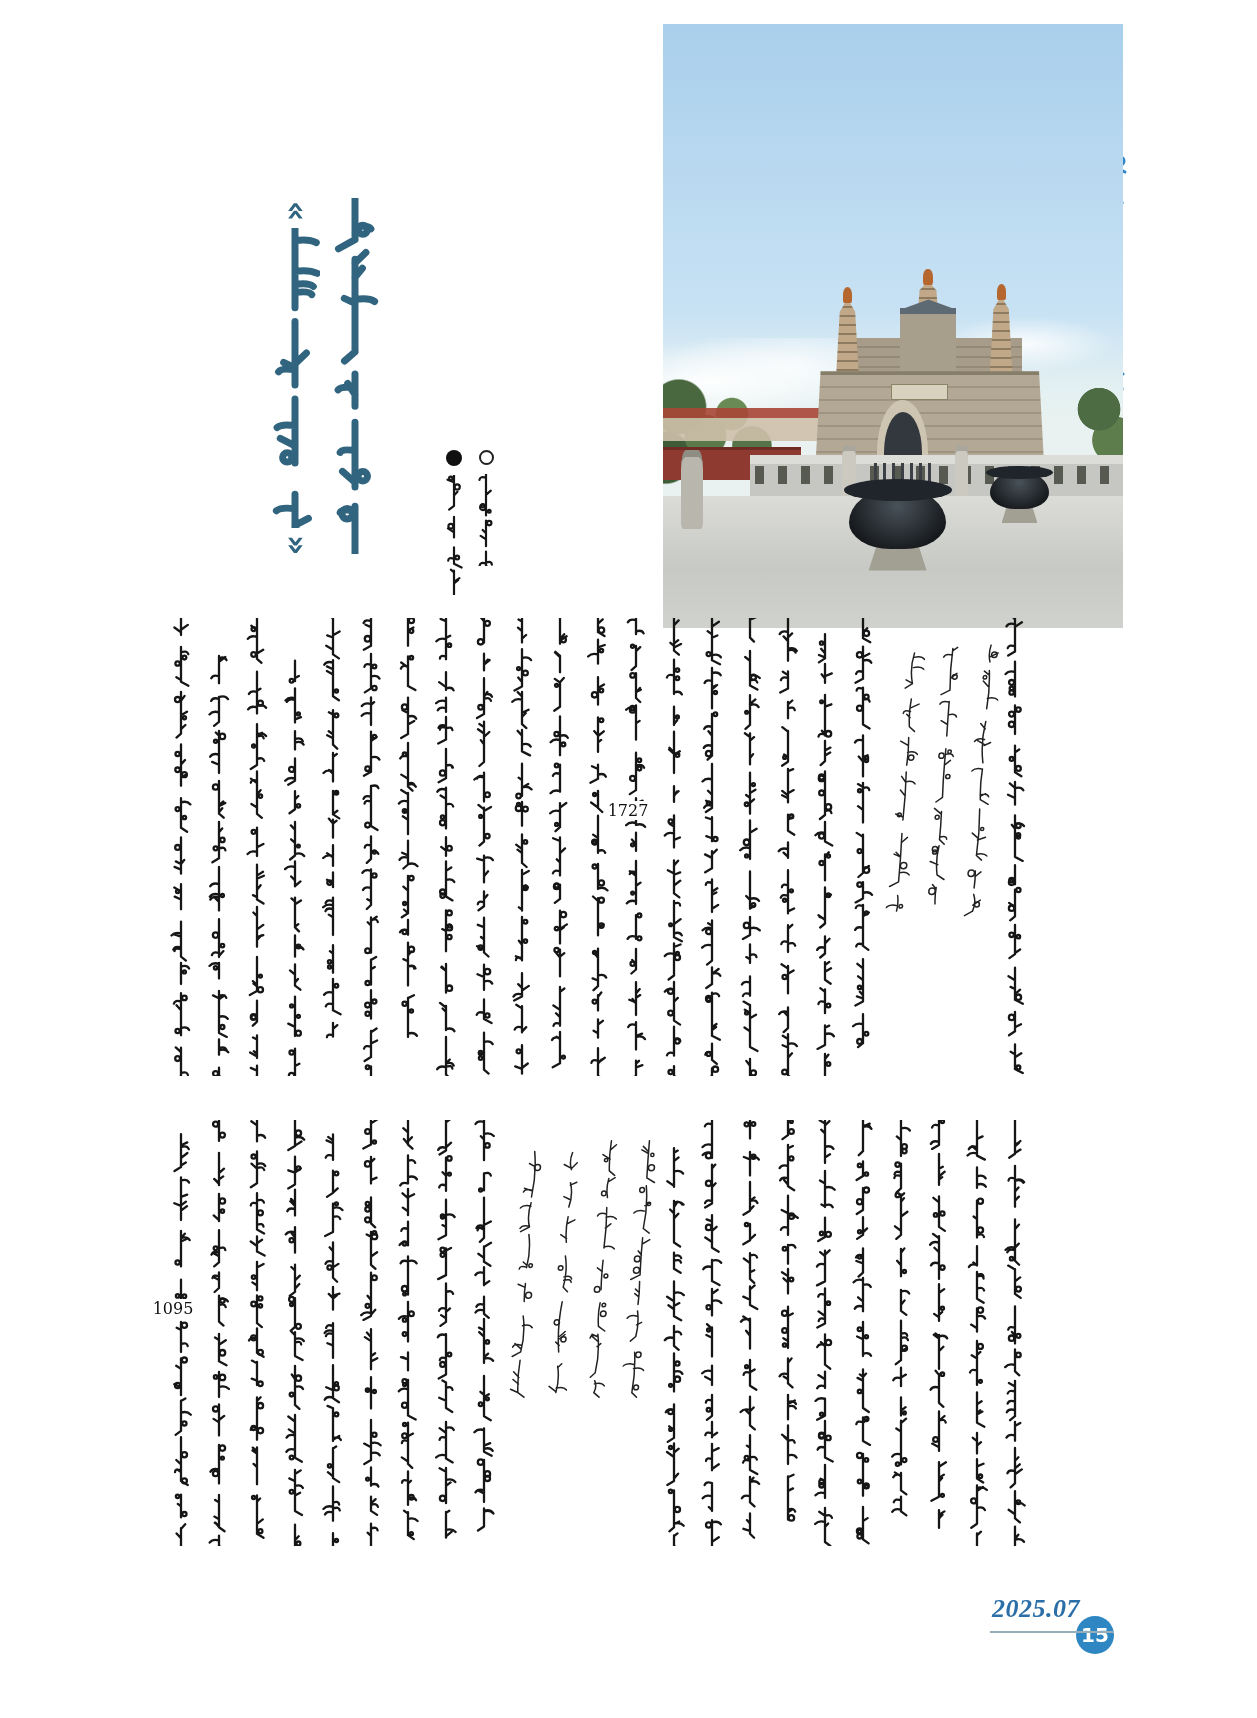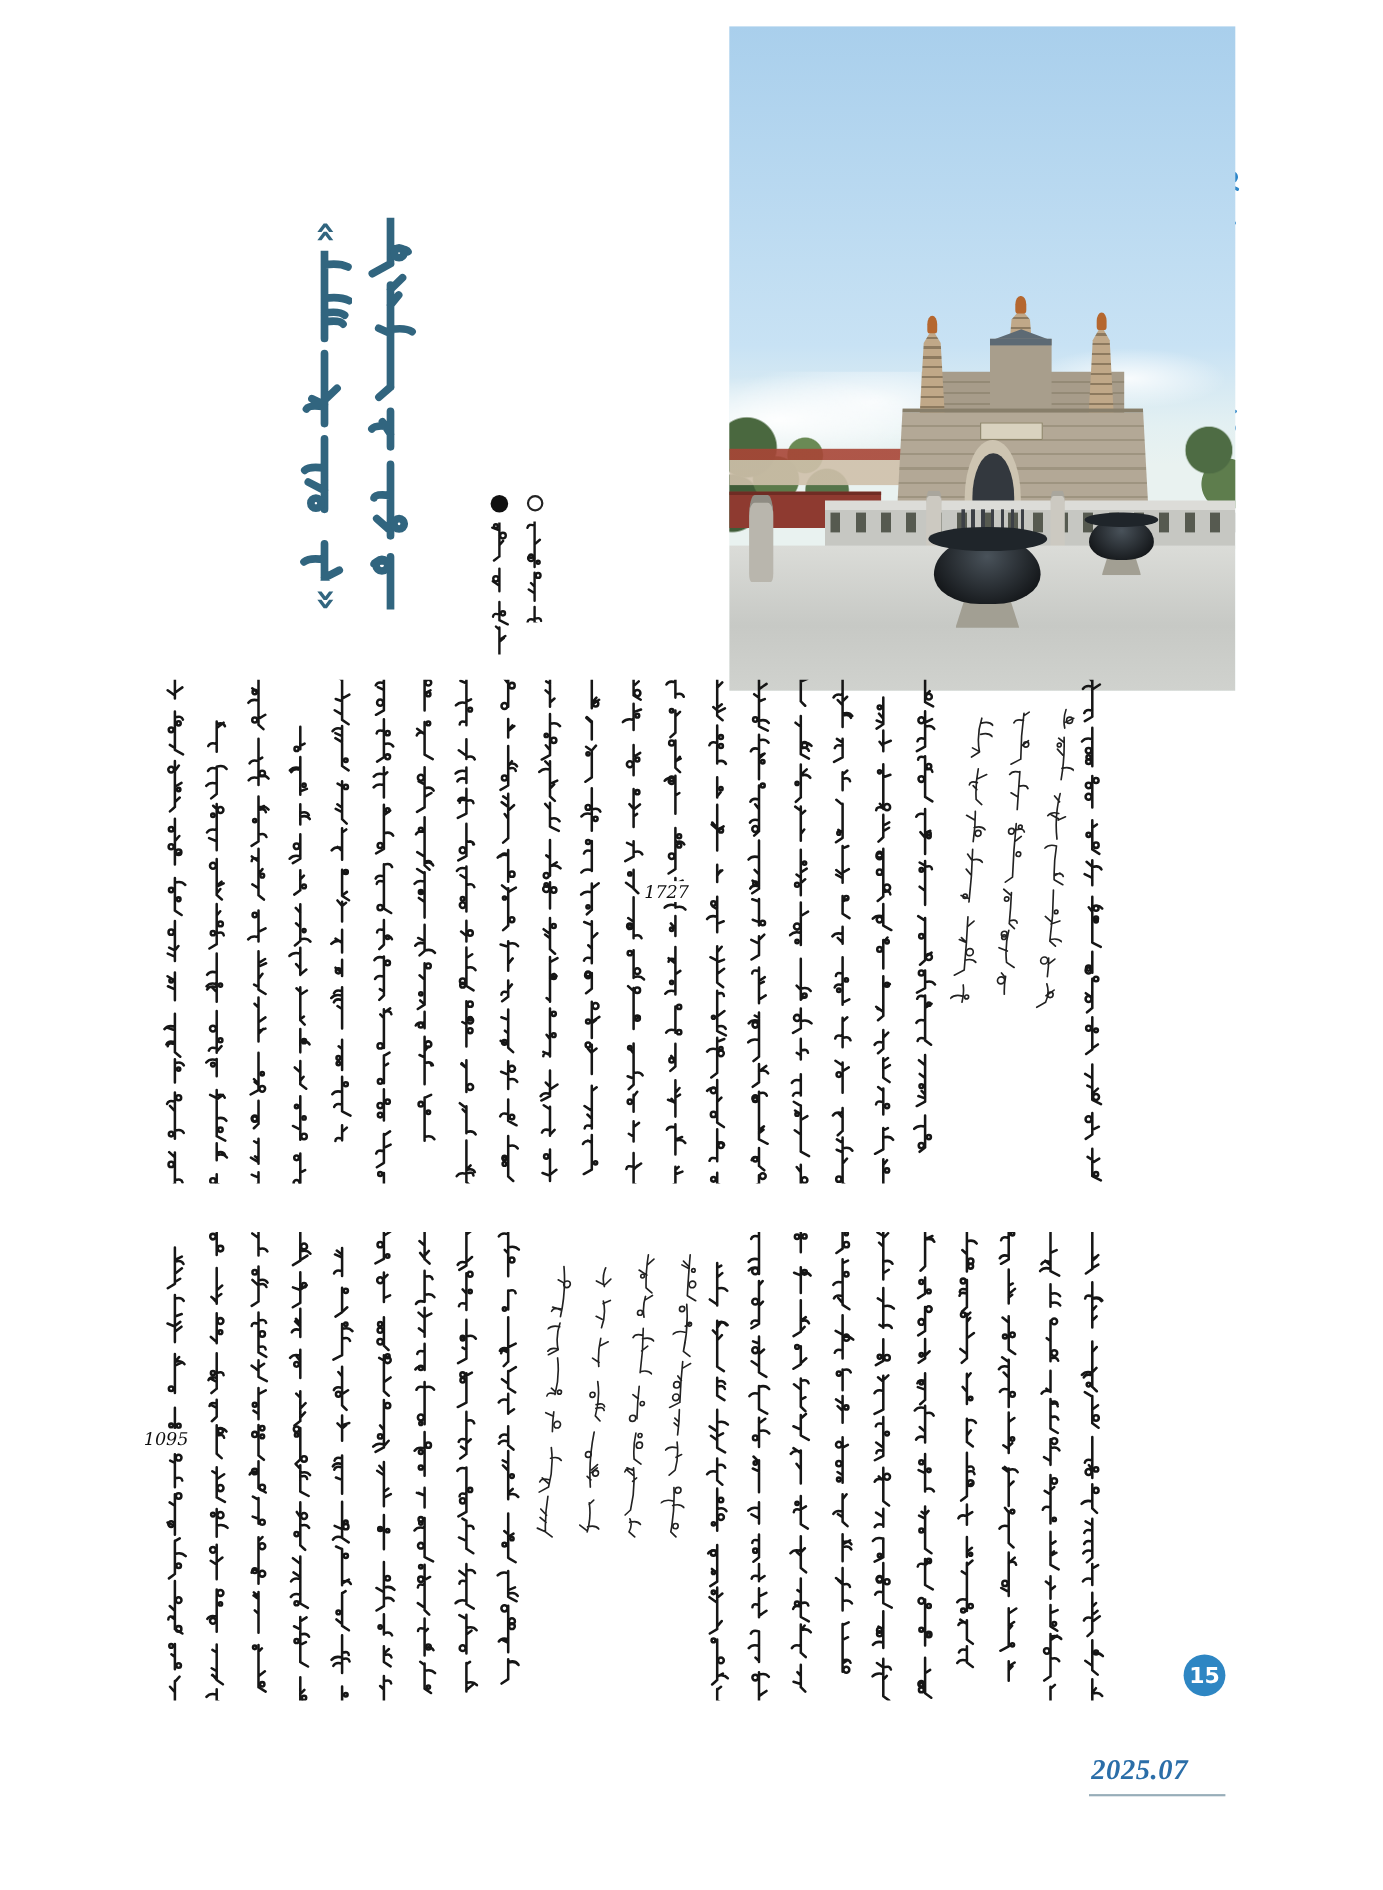--- a/index.html
+++ b/index.html
@@ -93,31 +93,31 @@
   .authors{position:absolute;left:444px;top:450px;display:flex;
            flex-direction:row-reverse;gap:12px;}
   .author{display:flex;flex-direction:column;align-items:center;gap:9px;}
   .marker{width:15px;height:15px;border-radius:50%;box-sizing:border-box;}
   .marker.open{border:2.5px solid #222;background:#fff;}
   .marker.filled{background:#101010;width:16px;height:16px;}
   .author-script-0{width:20px;height:92px;}
   .author-script-1{width:20px;height:120px;}
 
   
-  .body-block{position:absolute;left:140px;width:872px;font-style:italic;}
+  .body-block{position:absolute;left:162px;width:872px;}
   .b1{top:618px;height:458px;}
   .b2{top:1120px;height:426px;}
   .inline-number{position:absolute;width:46px;text-align:center;
       font-family:"DejaVu Serif",serif;font-size:16px;color:#101010;background:#fff;}
 
   
   .issue-date{position:absolute;left:992px;top:1594px;width:84px;text-align:right;
       font-family:"Liberation Serif",serif;font-style:italic;font-weight:bold;
       font-size:26px;color:#2b6ea8;letter-spacing:.5px;}
-  .pagenum{position:absolute;left:1076px;top:1504px;width:38px;height:38px;border-radius:50%;
+  .pagenum{position:absolute;left:1076px;top:1616px;width:38px;height:38px;border-radius:50%;
       background:#2e86c3;color:#ffffff;display:flex;align-items:center;justify-content:center;
       font-family:"DejaVu Sans",sans-serif;font-weight:bold;font-size:20px;}
   .footrule{position:absolute;left:990px;top:1631px;width:124px;height:2px;background:#97adb9;}
 </style>
 </head>
 <body>
 
 <div class="page">
 
   <aside class="masthead">

